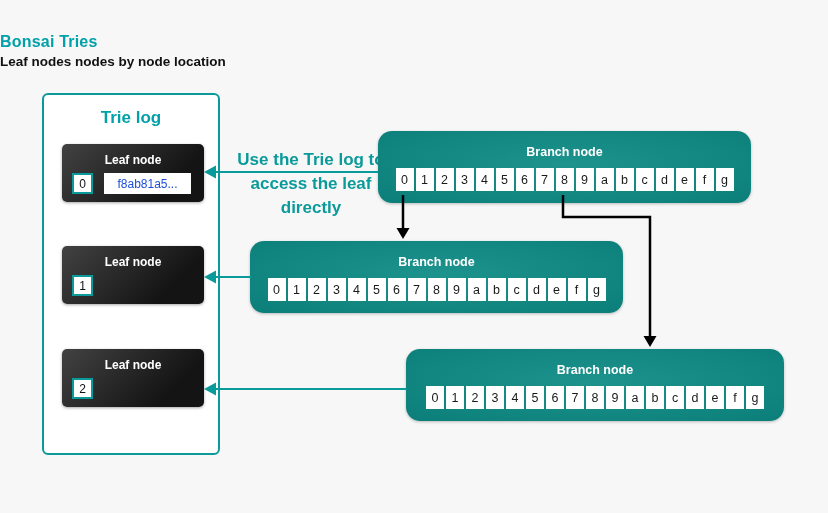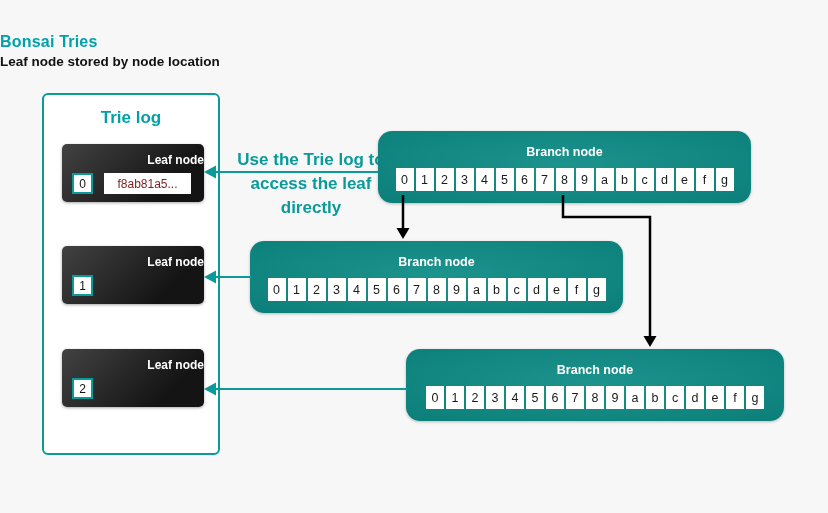--- a/index.html
+++ b/index.html
@@ -23,26 +23,26 @@
 
   
   .trie-log{position:absolute;left:42px;top:93px;width:178px;height:362px;box-sizing:border-box;
             border:2px solid var(--teal-border);border-radius:6px;background:#fff;}
   .trie-log-title{margin-top:13px;text-align:center;color:var(--accent-text);font-size:17px;font-weight:bold;}
 
   
   .leaf-card{position:absolute;left:62px;width:142px;height:58px;border-radius:5px;
              background:linear-gradient(135deg,var(--leaf-card-light) 0%,var(--leaf-card-dark) 75%);
              box-shadow:0 1px 3px rgba(0,0,0,.35);}
-  .leaf-label{margin-top:9px;text-align:right;color:#fff;font-size:12px;font-weight:bold;}
+  .leaf-label{margin-top:9px;text-align:center;color:#fff;font-size:12px;font-weight:bold;}
   .leaf-row{display:flex;align-items:center;gap:11px;margin:6px 0 0 10px;}
   .leaf-index{width:21px;height:21px;box-sizing:border-box;background:#fff;border:2px solid var(--teal-border);
               display:flex;align-items:center;justify-content:center;font-size:12px;color:#111;}
   .leaf-hash{width:87px;height:21px;background:#fff;display:flex;align-items:center;justify-content:center;
-             font-size:12px;color:#7f1d1d;}
+             font-size:12px;color:#1d4ed8;}
 
   
   .annotation{position:absolute;left:228px;top:148px;width:150px;text-align:center;
               color:var(--teal-border);font-size:17px;font-weight:bold;line-height:1.4;margin-left:8px;}
 
   
   .branch{position:absolute;height:72px;border-radius:14px;
           background:radial-gradient(ellipse at 50% 45%,var(--branch-light) 0%,var(--branch-dark) 100%);
           box-shadow:0 1px 3px rgba(0,0,0,.25);}
   .branch-title{margin-top:14px;text-align:center;color:#fff;font-size:12.5px;font-weight:bold;}
@@ -57,21 +57,21 @@
   .arrow-black line,.arrow-black polyline{stroke:var(--arrow-black);stroke-width:2.5;fill:none;}
   .arrow-black polygon{fill:var(--arrow-black);}
 </style>
 </head>
 <body>
 
 <div class="canvas">
 
   <div class="header">
     <div class="title">Bonsai Tries</div>
-    <div class="subtitle">Leaf node stored by node location</div>
+    <div class="subtitle">Leaf nodes nodes by node location</div>
   </div>
 
   <div class="trie-log">
     <div class="trie-log-title">Trie log</div>
   </div>
 
   <div class="leaf-card" style="top:144px;">
     <div class="leaf-label">Leaf node</div>
     <div class="leaf-row">
       <div class="leaf-index">0</div>

